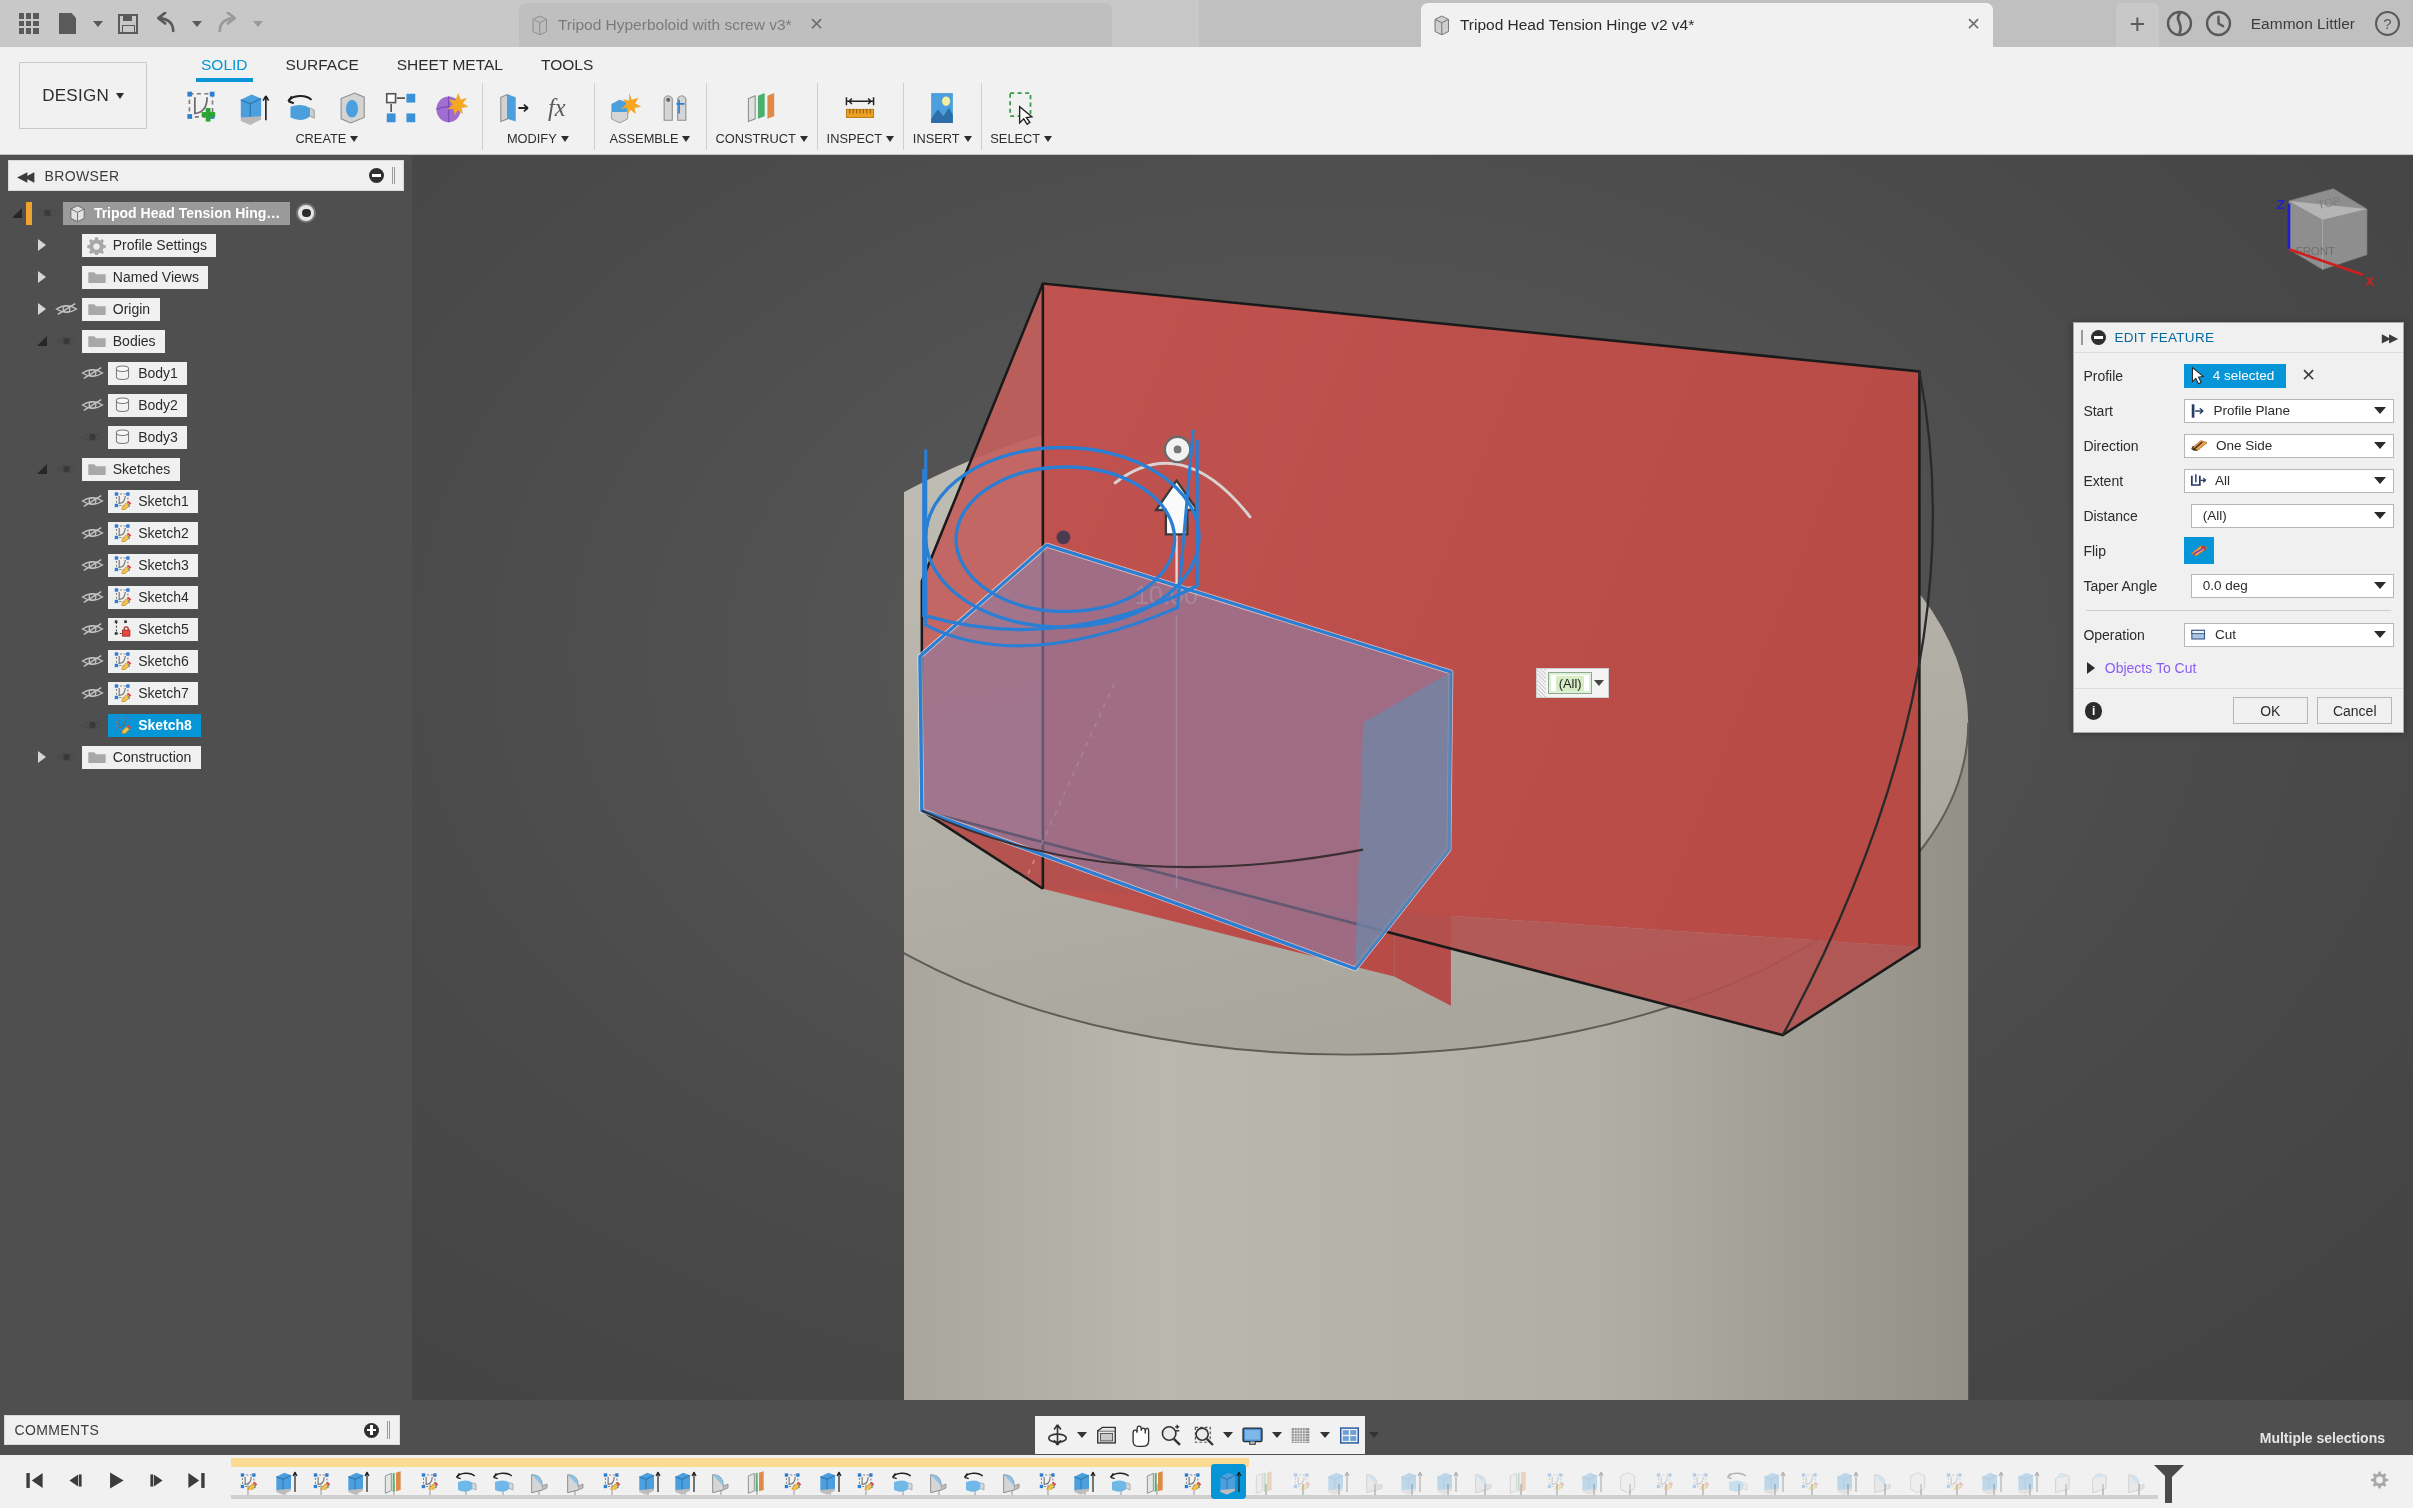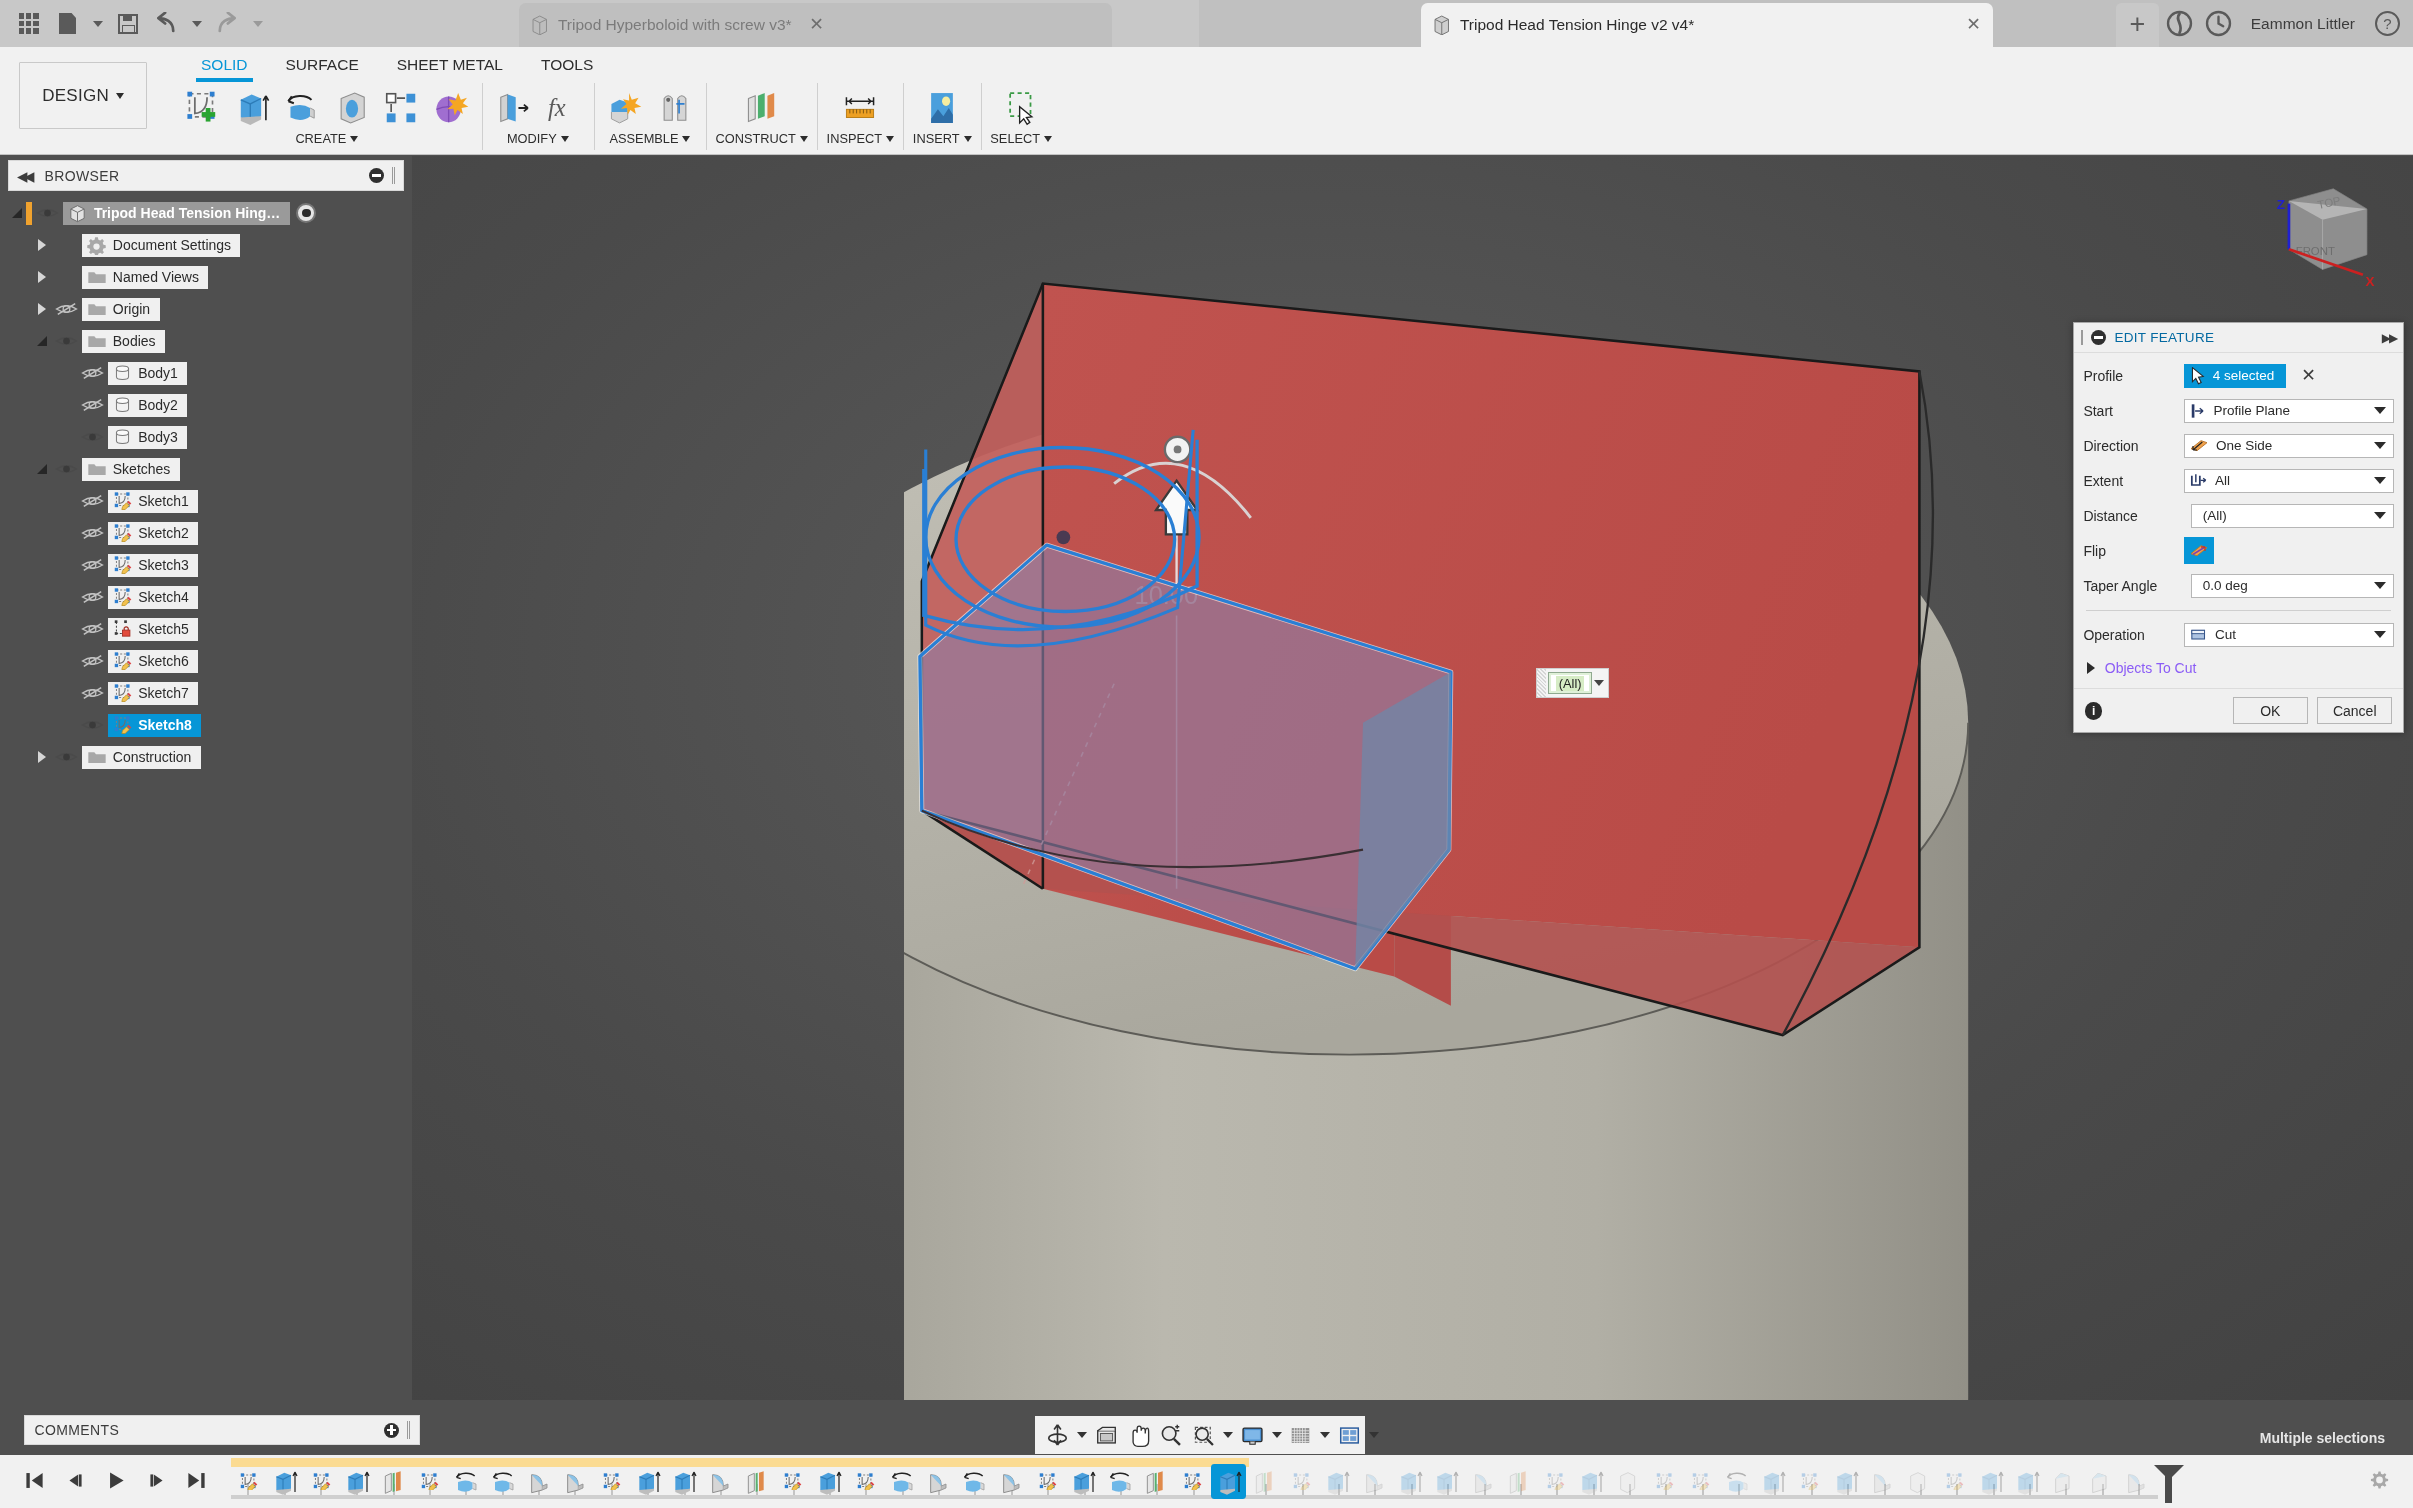--- a/index.html
+++ b/index.html
@@ -141,21 +141,21 @@
     position:absolute; left:1536px; top:668px; width:73px; height:30px;
     background:#f4f4f4; border:0.7px solid #cfcfcf; display:flex; align-items:center;
   }
   .canvas-dd .handle{ width:9.4px; height:100%; background:repeating-linear-gradient(45deg,#d6d6d6 0 1.3px,#f4f4f4 1.3px 2.7px);}
   .canvas-dd .field{ flex:1; height:21.5px; margin:0 2px; background:#fff; border:0.7px solid #8fa98f; box-shadow:0 0 0 2px #dff0d8 inset; display:flex; align-items:center; justify-content:center;}
   .canvas-dd .field span{ font-size:12.8px; background:#d6ecc5; padding:0 2.7px; color:#222;}
   .canvas-dd .dcar{ width:0;height:0;border-left:5.4px solid transparent;border-right:5.4px solid transparent;border-top:6px solid #444; margin-right:4px;}
 
   
   .comments{
-    position:absolute; left:24px; bottom:63px; width:396px; height:30px;
+    position:absolute; left:4px; bottom:63px; width:396px; height:30px;
     background:#f0f0f0; border:0.7px solid #d8d8d8; display:flex; align-items:center; padding:0 9.4px;
   }
   .comments .ctitle{ font-size:14px; color:#3c3c3c; letter-spacing:0.4px; flex:1;}
   .plus-badge{ width:15px;height:15px;border-radius:50%;background:#2f2f2f; position:relative; cursor:pointer;}
   .plus-badge:after{ content:""; position:absolute; left:2.7px; top:6px; width:9.4px; height:2.7px; background:#fff;}
   .plus-badge:before{ content:""; position:absolute; left:6px; top:2.7px; width:2.7px; height:9.4px; background:#fff;}
 
   .navbar{
     position:absolute; left:1035px; bottom:54px; width:330px; height:38px;
     background:#f1f1f1; display:flex; align-items:center; padding:0 6.7px; gap:1.3px;
@@ -599,21 +599,21 @@
           <span class="tw-closed"></span>
         </div>
         <div class="eye"></div>
         <div class="chip">
           <span class="ico">
             <svg width="19" height="19" viewBox="0 0 28 28">
               <path d="M12 2 L16 2 L16.8 5.4 L19.6 6.5 L22.4 4.6 L25 7.2 L23.1 10 L24.2 12.8 L27.6 13.6 L27.6 17.6 L24.2 18.4 L23.1 21.2 L25 24 L22.4 26.6 L19.6 24.7 L16.8 25.8 L16 29 L12 29 L11.2 25.8 L8.4 24.7 L5.6 26.6 L3 24 L4.9 21.2 L3.8 18.4 L0.4 17.6 L0.4 13.6 L3.8 12.8 L4.9 10 L3 7.2 L5.6 4.6 L8.4 6.5 L11.2 5.4 Z" fill="#a8a8a8"></path>
               <circle cx="14" cy="15.6" r="4.6" fill="#f0f0f0"></circle>
             </svg>
           </span>
-          <span class="lbl">Document Settings</span>
+          <span class="lbl">Profile Settings</span>
         </div>
       </div>
       <div class="row">
         <div style="width:25.6px;flex:0 0 auto"></div>
         <div class="twisty">
           <span class="tw-closed"></span>
         </div>
         <div class="eye"></div>
         <div class="chip">
           <span class="ico">

